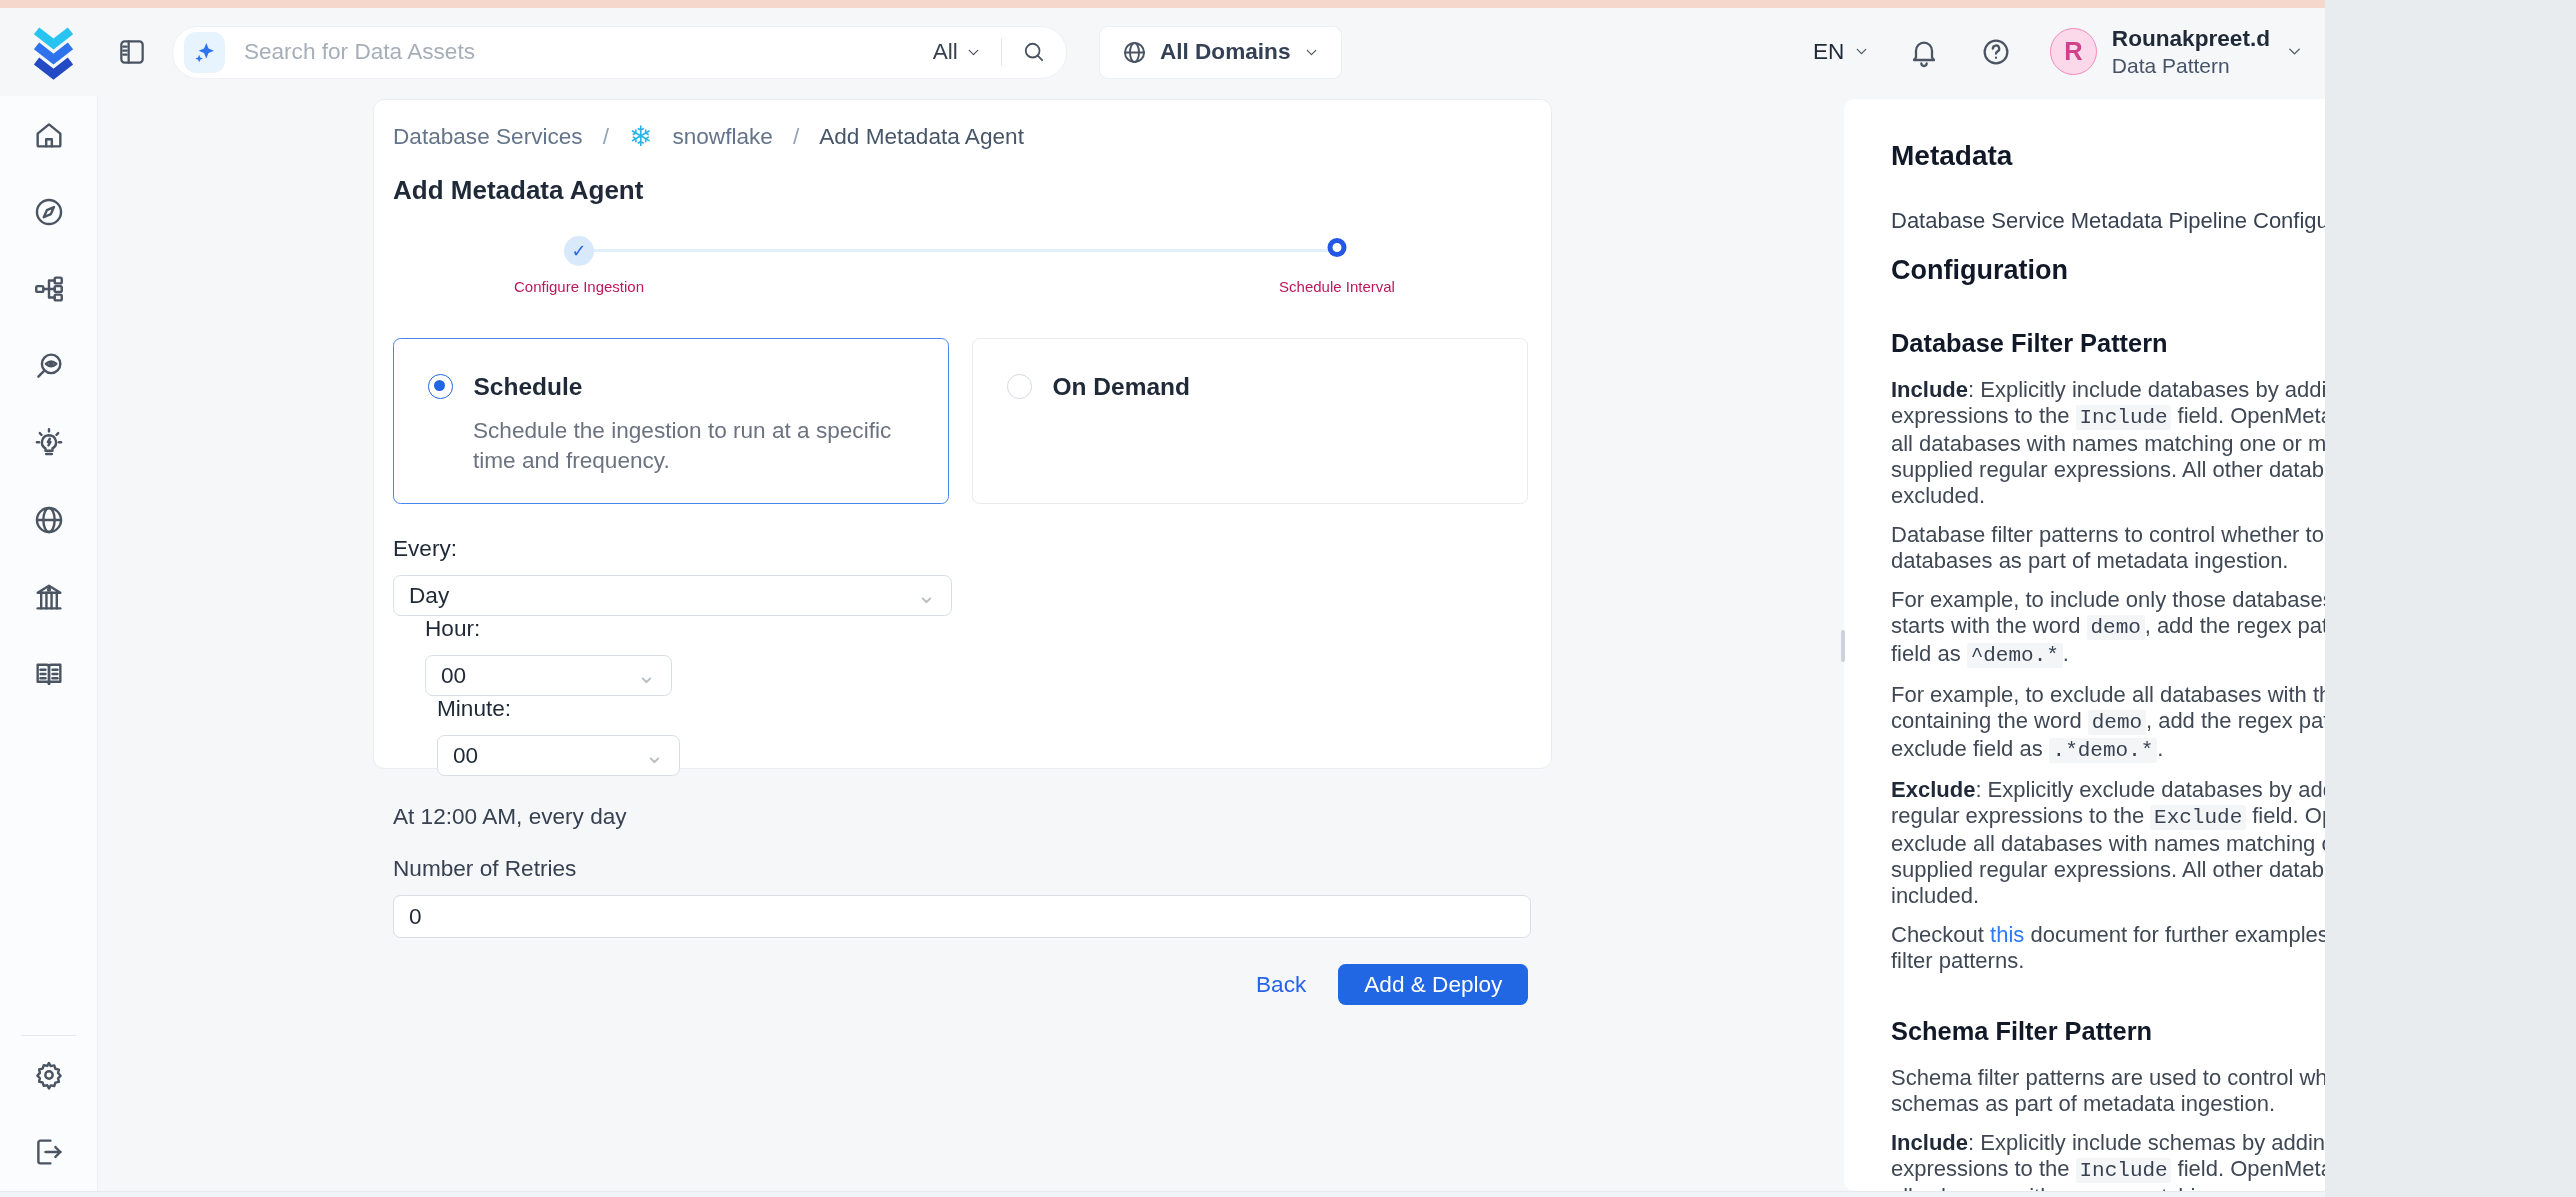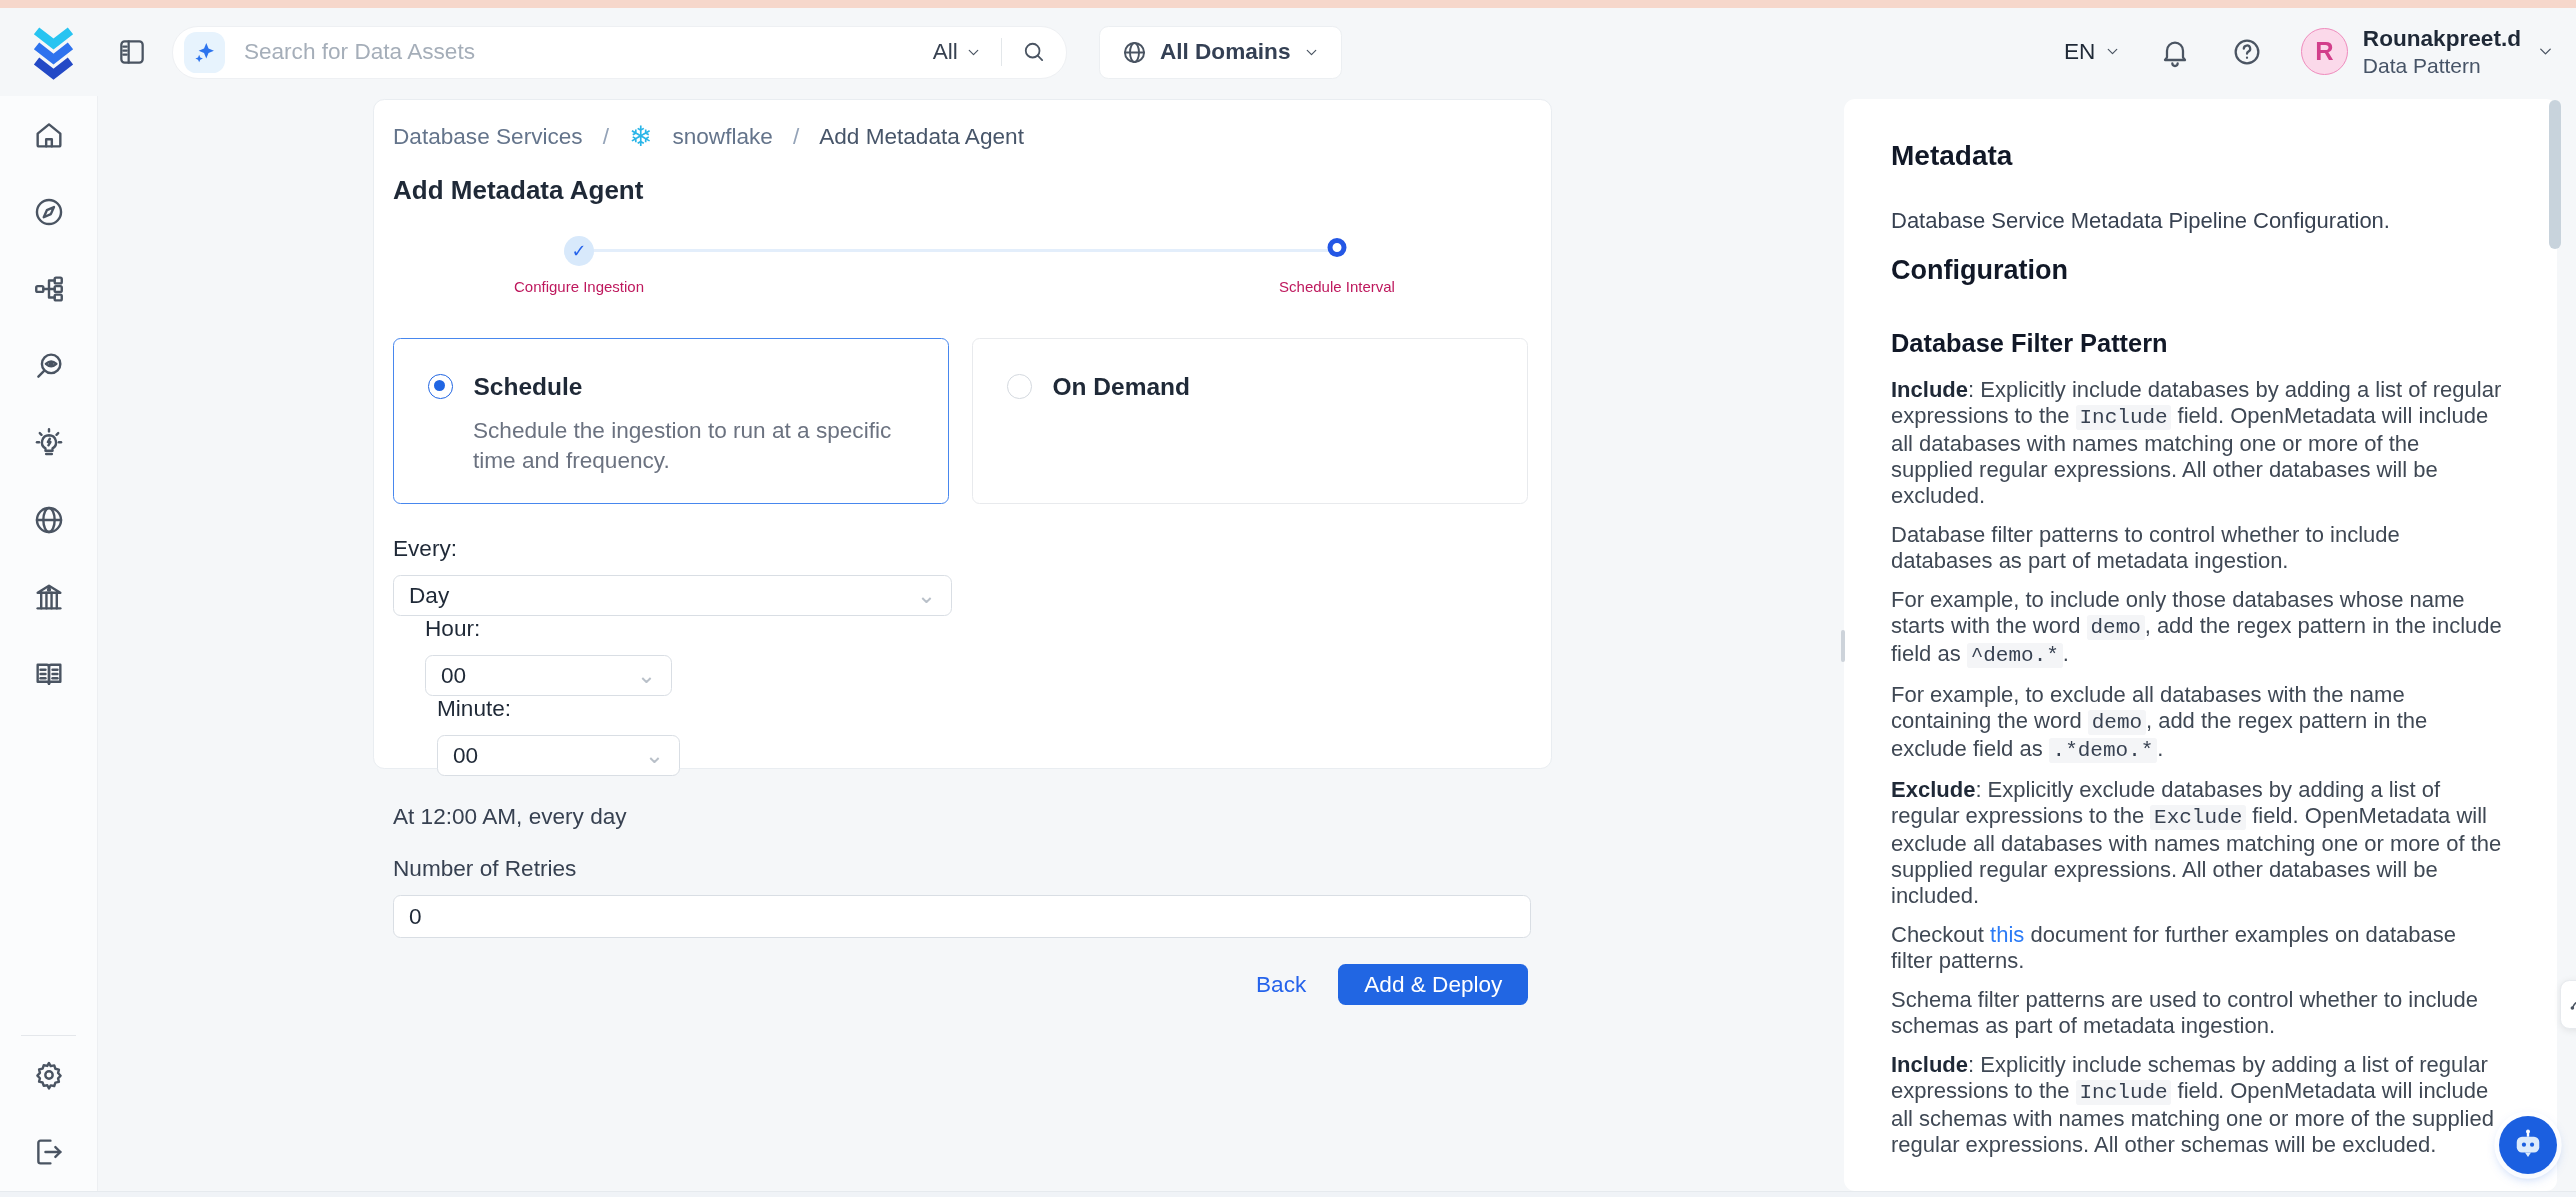--- a/index.html
+++ b/index.html
@@ -1,18 +1,18 @@
 <!DOCTYPE html>
 <html style="font-size:15px"><head>
 <meta charset="utf-8">
 <style>
   * { margin:0; padding:0; box-sizing:border-box; }
   html,body { background:#e9ecef; }
   .screen {
-    position:relative; width:2576px; height:1198px; overflow:hidden;
+    position:relative; width:2325px; height:1198px; overflow:hidden;
     background:#f5f7f9; font-family:"Liberation Sans","DejaVu Sans",sans-serif;
     color:#374151; font-size:22.6px;
   }
   
   .top-strip { position:absolute; left:0; top:0; width:100%; height:7.5px; background:#f6d7cb; }
   .header { position:absolute; left:0; top:7.5px; width:100%; height:89px; display:flex; align-items:center; padding:0 21px 0 28px; }
   .logo { width:51px; height:55px; display:flex; align-items:center; justify-content:center; cursor:pointer; }
   .toggle-btn { margin-left:36px; width:34px; height:34px; display:flex; align-items:center; justify-content:center; cursor:pointer; }
   .searchbar { margin-left:22.6px; width:895px; height:53px; background:#fff; border:0.9px solid #eef0f3; border-radius:26px; display:flex; align-items:center; padding:0 19px 0 11.3px; }
   .sparkle-badge { width:41px; height:41px; border-radius:12.3px; background:#e7f3fd; display:flex; align-items:center; justify-content:center; flex:0 0 auto; }
@@ -351,20 +351,21 @@
     <p class="doc-sub">Database Service Metadata Pipeline Configuration.</p>
     <h2>Configuration</h2>
     <div class="doc-body" id="doc-sections">
         <h3>Database Filter Pattern</h3>
         <p><b>Include</b>: Explicitly include databases by adding a list of regular expressions to the <code>Include</code> field. OpenMetadata will include all databases with names matching one or more of the supplied regular expressions. All other databases will be excluded.</p>
         <p>Database filter patterns to control whether to include databases as part of metadata ingestion.</p>
         <p>For example, to include only those databases whose name starts with the word <code>demo</code>, add the regex pattern in the include field as <code>^demo.*</code>.</p>
         <p>For example, to exclude all databases with the name containing the word <code>demo</code>, add the regex pattern in the exclude field as <code>.*demo.*</code>.</p>
         <p><b>Exclude</b>: Explicitly exclude databases by adding a list of regular expressions to the <code>Exclude</code> field. OpenMetadata will exclude all databases with names matching one or more of the supplied regular expressions. All other databases will be included.</p>
         <p>Checkout <a class="doc-link">this</a> document for further examples on database filter patterns.</p>
+        <h3>Schema Filter Pattern</h3>
         <p>Schema filter patterns are used to control whether to include schemas as part of metadata ingestion.</p>
         <p><b>Include</b>: Explicitly include schemas by adding a list of regular expressions to the <code>Include</code> field. OpenMetadata will include all schemas with names matching one or more of the supplied regular expressions. All other schemas will be excluded.</p>
       </div>
   </aside>
 
   <div class="resize-handle"></div>
   <div class="scroll-thumb"></div>
 
   <div class="edge-widget">
     <svg class="ic" width="21" height="21" viewBox="0 0 24 24">

